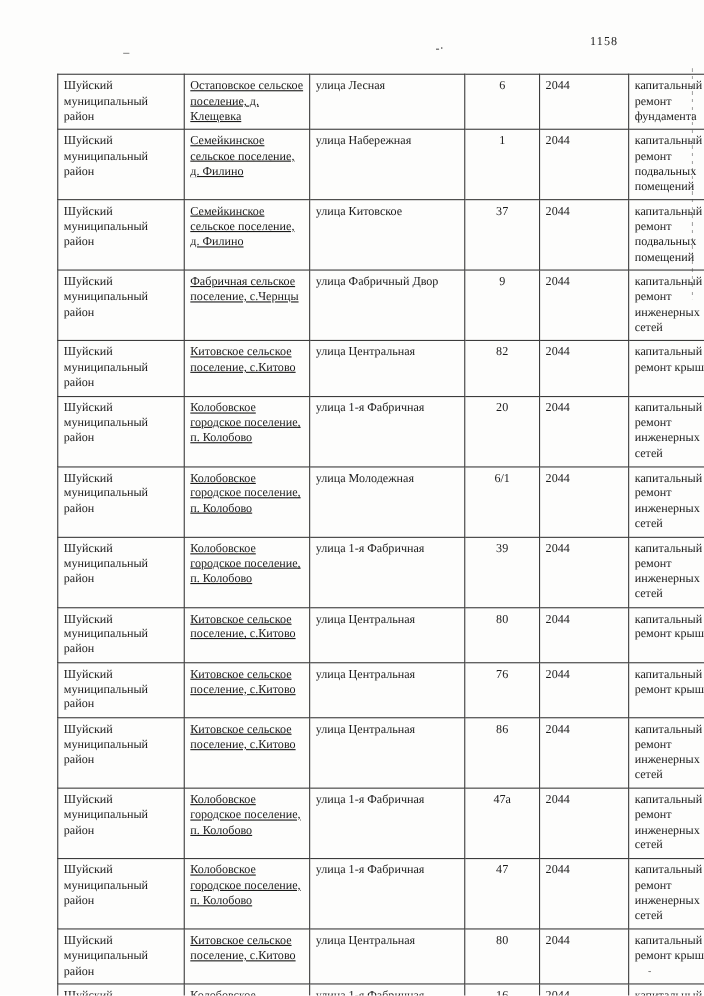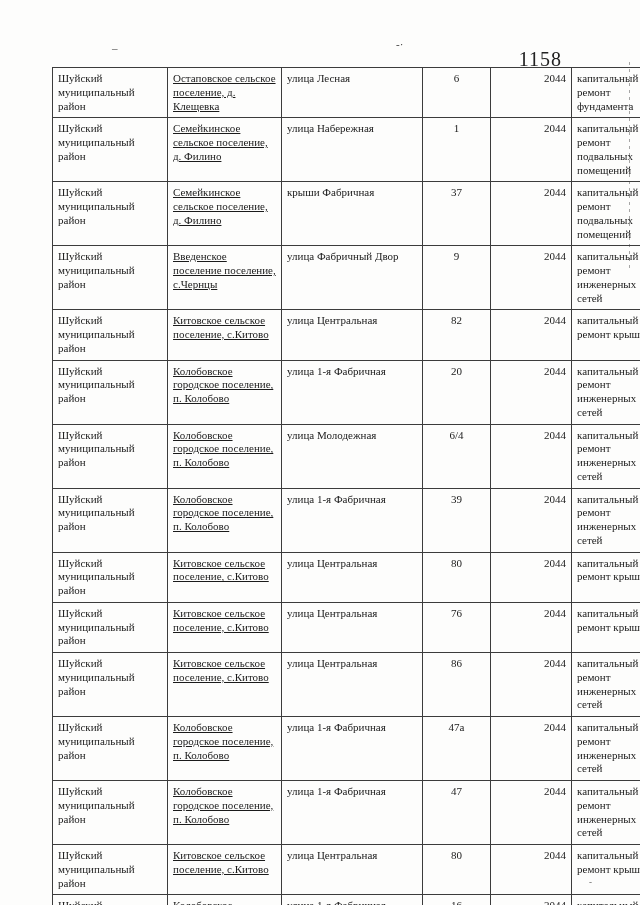--- a/index.html
+++ b/index.html
@@ -15,23 +15,23 @@
     color: #1b1b1b;
     overflow: hidden;
   }
   .page {
     position: absolute;
     inset: 0;
     background: #fdfdfc;
   }
   .page-number {
     position: absolute;
-    top: 48px;
+    top: 32px;
     right: 78px;
-    font-size: 20px;
+    font-size: 11px;
     letter-spacing: 1px;
     color: #222;
   }
   .scan-dash-1 {
     position: absolute;
     top: 42px;
     left: 112px;
     font-size: 11px;
     color: #333;
   }
@@ -75,21 +75,21 @@
     border: 1px solid #3c3c3c;
     padding: 4px 5px;
     vertical-align: top;
     overflow: hidden;
     word-wrap: break-word;
   }
   td.col-municipality { width: 104px; margin-top: 32px; }
   td.col-settlement   { width: 103px; text-decoration: underline; }
   td.col-street       { width: 130px; vertical-align: middle; }
   td.col-house        { width: 57px;  text-align: center; vertical-align: middle; }
-  td.col-year         { width: 70px;  text-align: right; vertical-align: middle; }
+  td.col-year         { width: 70px;  text-align: left; vertical-align: middle; }
   td.col-work         { width: 84px; }
 </style>
 </head>
 <body>
 
 <div class="page">
 
   <span class="scan-dash-1">–</span>
 
   <span class="scan-dash-2">-·</span>
@@ -113,28 +113,28 @@
           <td class="col-municipality">Шуйский муниципальный район</td>
           <td class="col-settlement">Семейкинское сельское поселение, д. Филино</td>
           <td class="col-street">улица Набережная</td>
           <td class="col-house">1</td>
           <td class="col-year">2044</td>
           <td class="col-work">капитальный ремонт подвальных помещений</td>
         </tr>
         <tr>
           <td class="col-municipality">Шуйский муниципальный район</td>
           <td class="col-settlement">Семейкинское сельское поселение, д. Филино</td>
-          <td class="col-street">крыши Фабричная</td>
+          <td class="col-street">улица Китовское</td>
           <td class="col-house">37</td>
           <td class="col-year">2044</td>
           <td class="col-work">капитальный ремонт подвальных помещений</td>
         </tr>
         <tr>
           <td class="col-municipality">Шуйский муниципальный район</td>
-          <td class="col-settlement">Введенское поселение поселение, с.Чернцы</td>
+          <td class="col-settlement">Фабричная сельское поселение, с.Чернцы</td>
           <td class="col-street">улица Фабричный Двор</td>
           <td class="col-house">9</td>
           <td class="col-year">2044</td>
           <td class="col-work">капитальный ремонт инженерных сетей</td>
         </tr>
         <tr>
           <td class="col-municipality">Шуйский муниципальный район</td>
           <td class="col-settlement">Китовское сельское поселение, с.Китово</td>
           <td class="col-street">улица Центральная</td>
           <td class="col-house">82</td>
@@ -146,21 +146,21 @@
           <td class="col-settlement">Колобовское городское поселение,  п. Колобово</td>
           <td class="col-street">улица 1-я Фабричная</td>
           <td class="col-house">20</td>
           <td class="col-year">2044</td>
           <td class="col-work">капитальный ремонт инженерных сетей</td>
         </tr>
         <tr>
           <td class="col-municipality">Шуйский муниципальный район</td>
           <td class="col-settlement">Колобовское городское поселение,  п. Колобово</td>
           <td class="col-street">улица Молодежная</td>
-          <td class="col-house">6/4</td>
+          <td class="col-house">6/1</td>
           <td class="col-year">2044</td>
           <td class="col-work">капитальный ремонт инженерных сетей</td>
         </tr>
         <tr>
           <td class="col-municipality">Шуйский муниципальный район</td>
           <td class="col-settlement">Колобовское городское поселение,  п. Колобово</td>
           <td class="col-street">улица 1-я Фабричная</td>
           <td class="col-house">39</td>
           <td class="col-year">2044</td>
           <td class="col-work">капитальный ремонт инженерных сетей</td>

